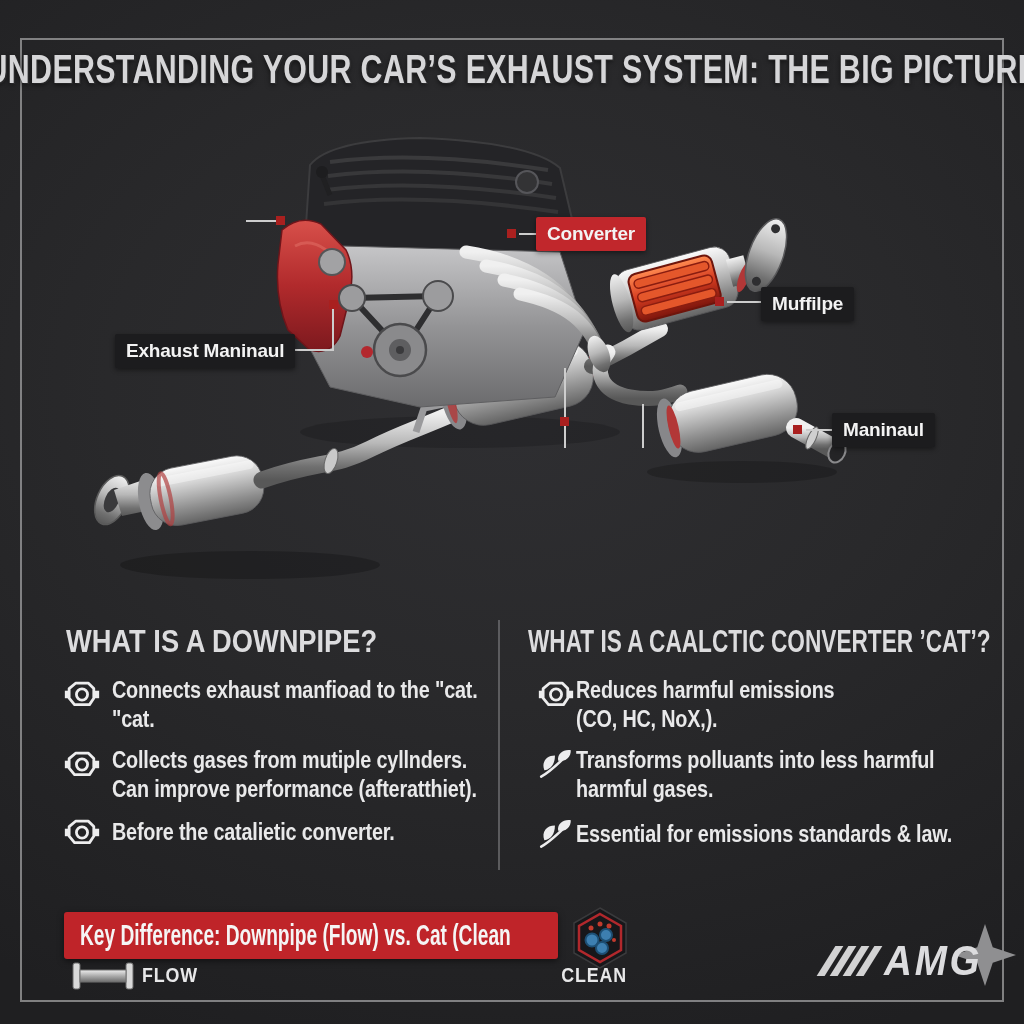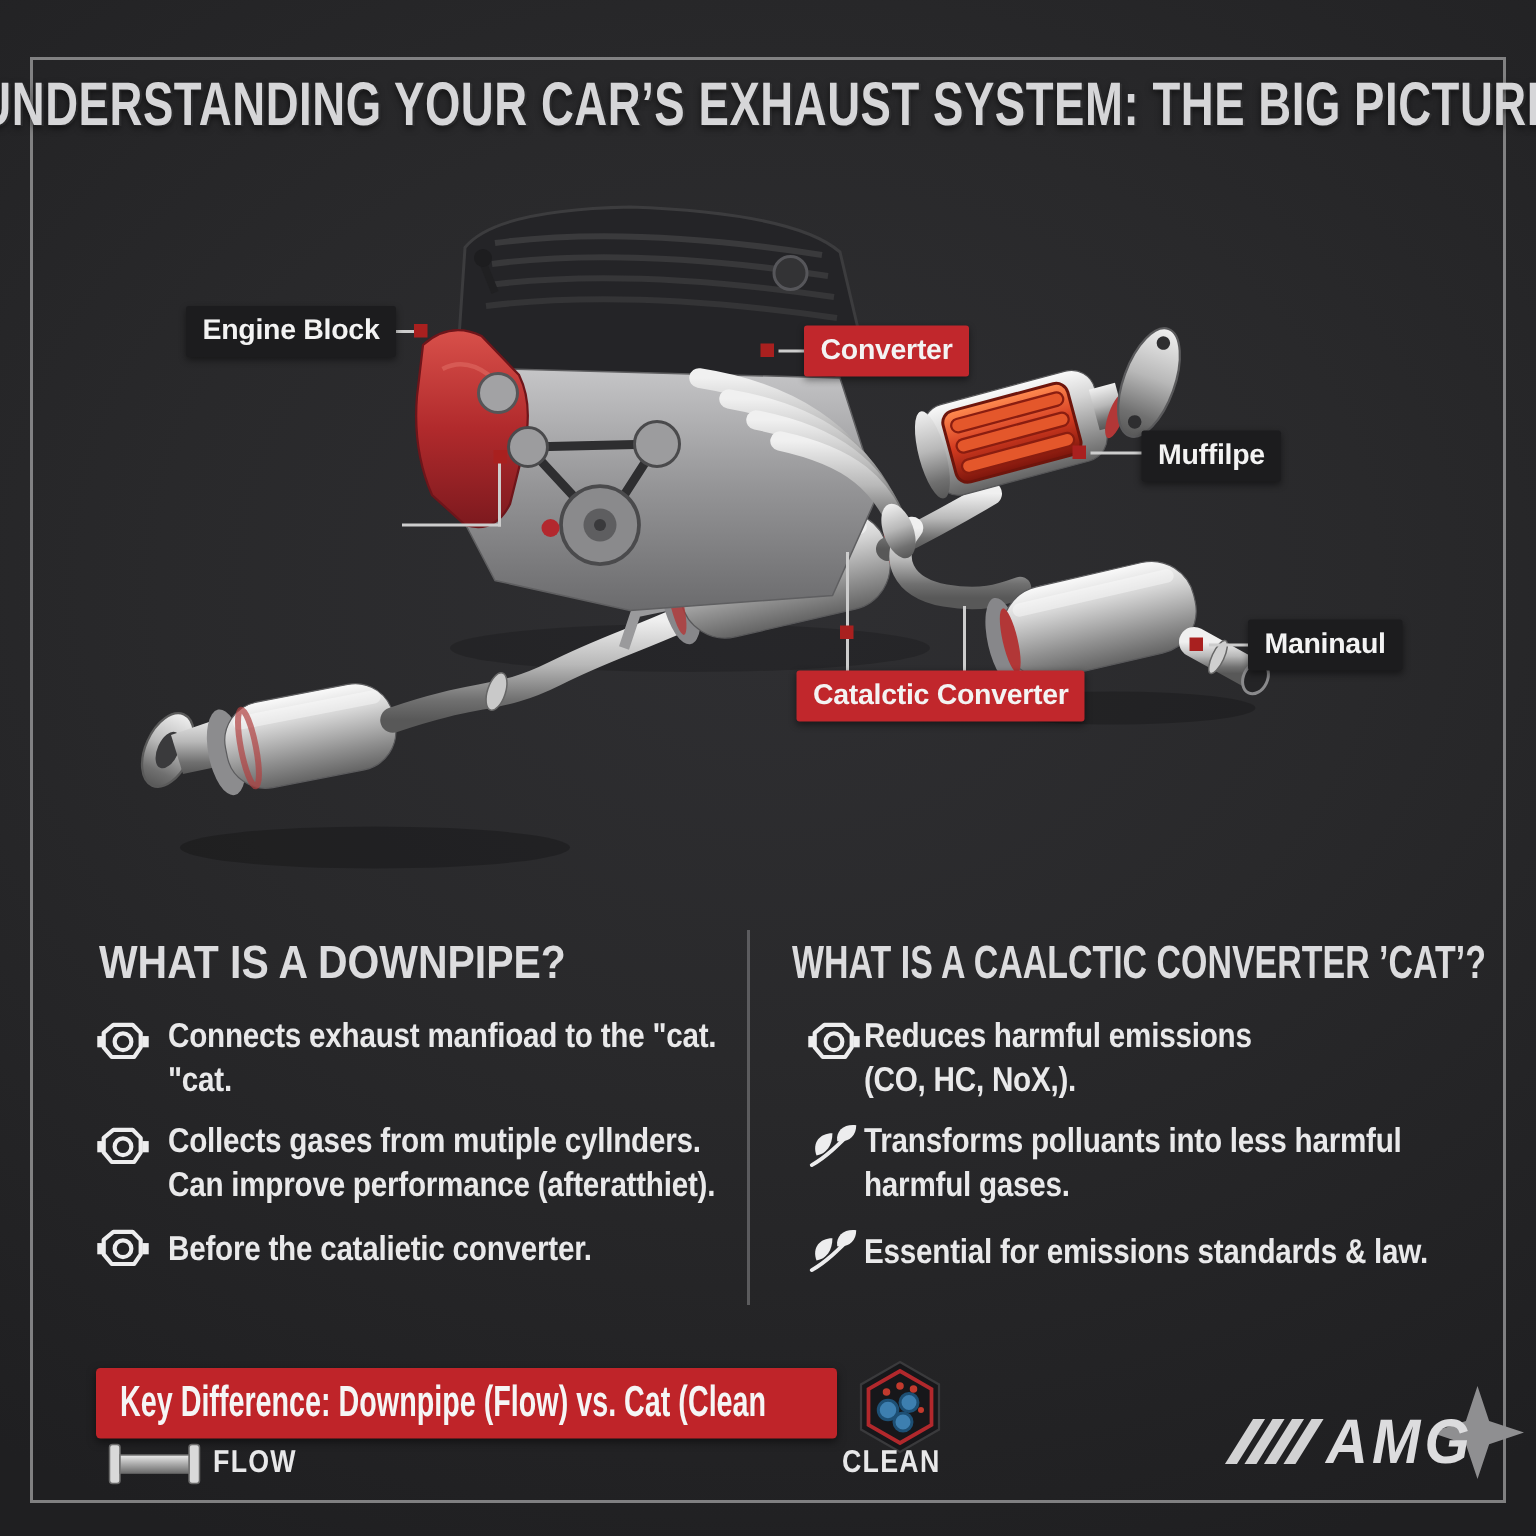--- a/index.html
+++ b/index.html
@@ -167,24 +167,23 @@
   <div class="abs cline" style="left:332px;top:305px;width:2px;height:46px"></div>
   <div class="abs cdot" style="left:329px;top:300px"></div>
   <div class="abs cline" style="left:727px;top:301px;width:51px;height:2px"></div>
   <div class="abs cdot" style="left:715px;top:297px"></div>
   <div class="abs cline" style="left:806px;top:429px;width:26px;height:2px"></div>
   <div class="abs cdot" style="left:793px;top:425px"></div>
   <div class="abs cline" style="left:564px;top:368px;width:2px;height:80px"></div>
   <div class="abs cdot" style="left:560px;top:417px"></div>
   <div class="abs cline" style="left:642px;top:404px;width:2px;height:44px"></div>
 
-  <div class="abs label label-dark" style="left:124px;top:204px">Engine Block</div>
   <div class="abs label label-red" style="left:536px;top:217px">Converter</div>
+  <div class="abs label label-dark" style="left:115px;top:334px">Exhaust Maninaul</div>
   <div class="abs label label-dark" style="left:761px;top:287px">Muffilpe</div>
-  <div class="abs label label-red" style="left:531px;top:447px">Catalctic Converter</div>
   <div class="abs label label-dark" style="left:832px;top:413px">Maninaul</div>
 
   <div id="divider" class="abs"></div>
 
   <div class="abs heading" style="left:66px;top:624px;transform:scaleX(0.88)">WHAT IS A DOWNPIPE?</div>
   <div class="abs heading" style="left:528px;top:624px;transform:scaleX(0.73)">WHAT IS A CAALCTIC CONVERTER ’CAT’?</div>
 
   <div class="abs bicon" style="left:64px;top:680px">
     <svg width="36" height="30" viewBox="0 0 32 28">
         <path d="M10 3 h12 l5 5 v9 l-4 6 H9 L4 17 V8 Z" fill="none" stroke="#ededee" stroke-width="2.6" stroke-linejoin="round"></path>

